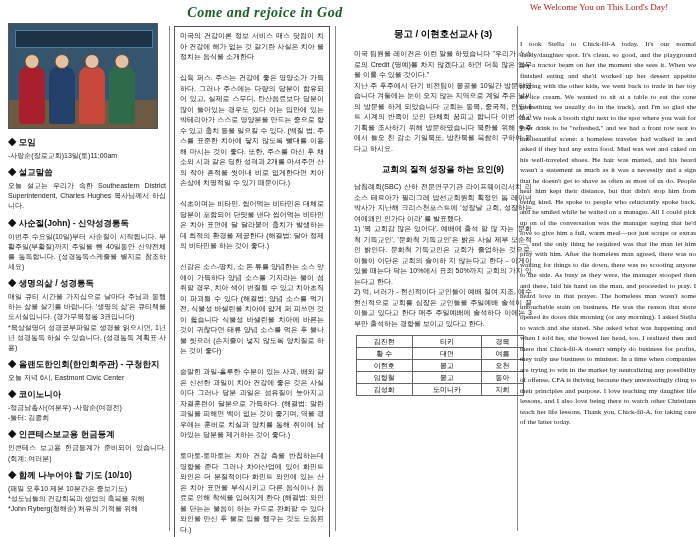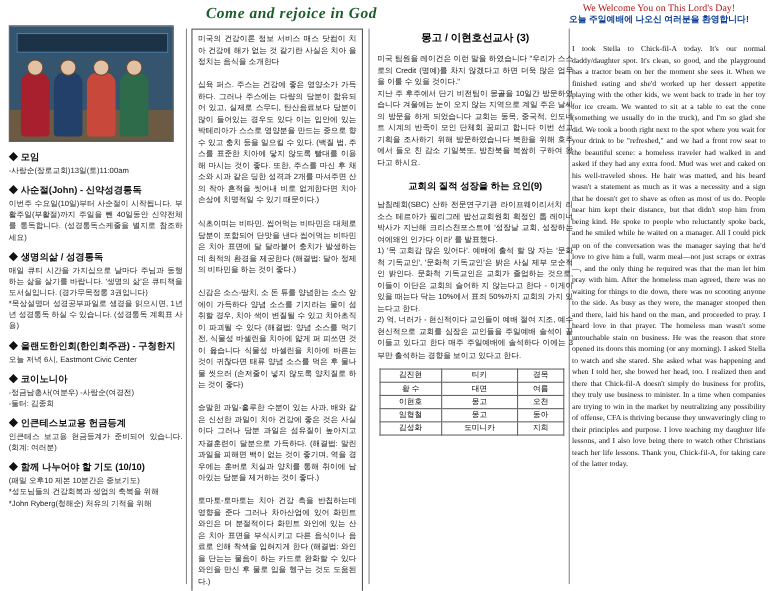--- a/index.html
+++ b/index.html
@@ -62,21 +62,21 @@
     font-weight: bold;
   }
 
   
   .col {
     position: absolute;
     box-sizing: border-box;
   }
   .col-1 { left: 6px;   top: 23px; width: 160px; height: 508px; }
   .col-2 { left: 172px; top: 26px; width: 160px; height: 508px; }
-  .col-3 { left: 343px; top: 26px; width: 178px; height: 508px; }
+  .col-3 { left: 354px; top: 26px; width: 178px; height: 508px; }
   .col-4 { left: 520px; top: 39px; width: 176px; height: 508px; }
 
   .vline {
     position: absolute;
     top: 26px;
     width: 1px;
     height: 505px;
     background: #8a8a8a;
   }
   .vline-a { left: 169px; }
@@ -199,21 +199,20 @@
 </style>
 </head>
 <body>
 
 <div class="page">
 
   <div class="header">
     <div class="header-title">Come and rejoice in God</div>
     <div class="header-right">
       <div class="en">We Welcome You on This Lord's Day!</div>
-      <div class="ko">오늘 주일예배에 나오신 여러분을 환영합니다!</div>
     </div>
   </div>
 
   <div class="vline vline-a"></div>
   <div class="vline vline-b"></div>
   <div class="vline vline-c"></div>
 
   <div class="col col-1">
     <div class="photo">
       <div class="wall"></div>
@@ -231,20 +230,24 @@
       <div class="p-person p4">
           <span class="p-head"></span>
         </div>
     </div>
 
     <div class="sec">
       <div class="sec-title">◆ 모임</div>
       <div class="sec-body">-사랑순(장로교회)13일(토)11:00am</div>
     </div>
     <div class="sec">
+      <div class="sec-title">◆ 설교말씀</div>
+      <div class="sec-body">오늘 설교는 우리가 속한 Southeastern District  Superintendent,  Charles Hughes 목사님께서 하십니다.</div>
+    </div>
+    <div class="sec">
       <div class="sec-title">◆ 사순절(John) - 신약성경통독</div>
       <div class="sec-body">이번주 수요일(10일)부터 사순절이 시작됩니다. 부활주일(부활절)까지 주일을 뺀 40일동안 신약전체를 통독합니다. (성경통독스케줄을 별지로 참조하세요)</div>
     </div>
     <div class="sec">
       <div class="sec-title">◆ 생명의삶 / 성경통독</div>
       <div class="sec-body">매일 큐티 시간을 가지십으로 날마다 주님과 동행하는 삶을 살기를 바랍니다. '생명의 삶'은 큐티책을 도서실입니다. (경가무목정롱 3권입니다)
 *목상설명더 성경공부파일로 생경을 읽으시면, 1년년 성경통독 하실 수 있습니다. (성경통독 계획표 사용)</div>
     </div>
     <div class="sec">
       <div class="sec-title">◆ 올랜도한인회(한인회주관) - 구청한지</div>

